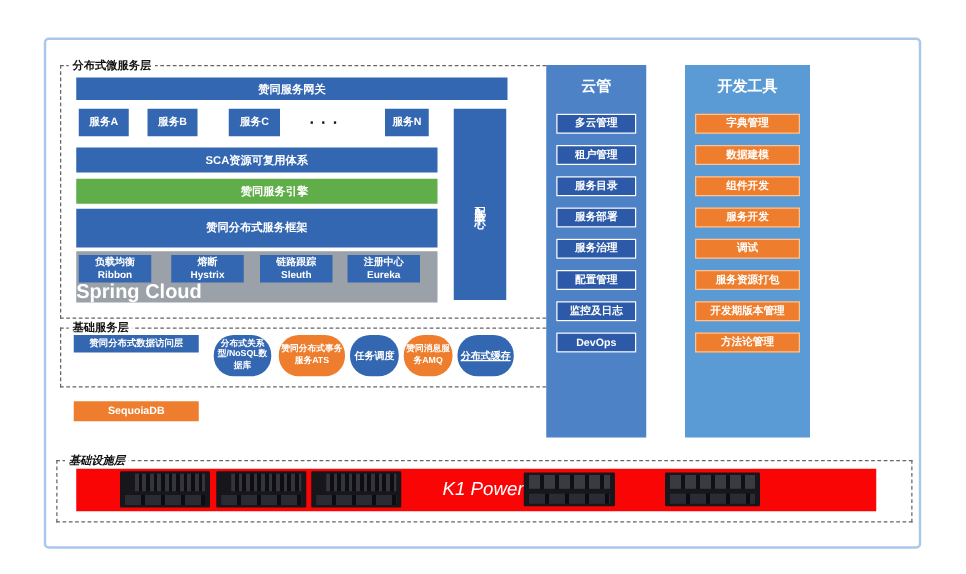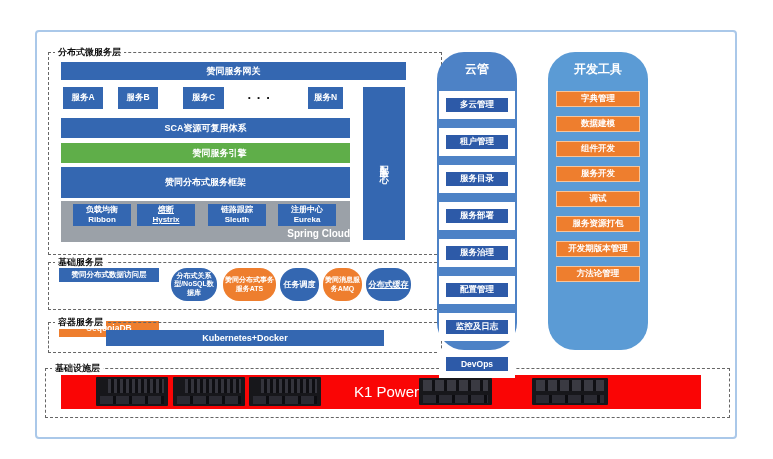--- a/index.html
+++ b/index.html
@@ -9,21 +9,21 @@
   }
   .page-frame {
     position:absolute; left:35px; top:30px; width:698px; height:405px;
     border:2px solid #aac8e9; border-radius:4px;
   }
   
   .layer { position:absolute; border:1px dashed #666; }
   .micro { left:48px; top:52px;  width:392px; height:201px; }
   .basic { left:48px; top:262px; width:392px; height:46px; }
   .container-layer { left:48px; top:322px; width:392px; height:29px; }
-  .infra { left:45px; top:368px; width:683px; height:48px; }
+  .infra { left:45px; top:368px; width:683px; height:48px;font-style:italic; }
   .layer-label {
     position:absolute; top:-7px; left:6px; background:#fff; padding:0 3px;
     font-size:9px; font-weight:bold; color:#111; line-height:13px; white-space:nowrap;
   }
   
   .box {
     position:absolute; display:flex; align-items:center; justify-content:center;
     color:#fff; font-weight:bold; text-align:center; box-sizing:border-box; line-height:1.15;
   }
   .blue   { background:#3467b1; }
@@ -37,23 +37,23 @@
   .svc-c { left:134px; width:41px; }
   .svc-n { left:259px; width:35px; }
   .dots  { position:absolute; left:185px; top:34px; width:55px; height:20px;
            display:flex; align-items:center; justify-content:center;
            font-size:13px; font-weight:bold; color:#111; letter-spacing:5px; }
   .sca       { left:12px; top:65px;  width:289px; height:20px; font-size:9px; }
   .engine    { left:12px; top:90px;  width:289px; height:20px; font-size:9px; }
   .framework { left:12px; top:114px; width:289px; height:31px; font-size:9px; }
   .spring    { position:absolute; left:12px; top:148px; width:289px; height:41px; background:#9ba1a8; }
   .sc-item   { top:3px; height:22px; width:58px; flex-direction:column; font-size:8px; line-height:1.2; }
-  .sc-1 { left:12px; } .sc-2 { left:76px;text-decoration:underline; } .sc-3 { left:147px; } .sc-4 { left:217px; }
-  .spring-title { position:absolute; bottom:0; left:0; width:100%; text-align:right;
-                  font-size:10px; font-weight:bold; color:#fff; line-height:16px; }
+  .sc-1 { left:2px; } .sc-2 { left:76px; } .sc-3 { left:147px; } .sc-4 { left:217px; }
+  .spring-title { position:absolute; bottom:0; left:0; width:100%; text-align:left;
+                  font-size:16px; font-weight:bold; color:#fff; line-height:16px; }
   .config { left:314px; top:34px; width:42px; height:153px; font-size:9px; }
   .config .vtext { writing-mode:vertical-lr; letter-spacing:3px; }
   
   .da  { left:10px; top:5px;  width:100px; height:14px; font-size:7.5px; }
   .sq  { left:10px; top:22px; width:100px; height:16px; font-size:8.5px;margin-top:36px; }
   .bi  { top:5px; height:33px; padding:1px;border-radius:16px; }
   .bi-0 { left:122px; width:46px; font-size:7px; }
   .bi-1 { left:174px; width:53px; font-size:7px; }
   .bi-2 { left:231px; width:39px; font-size:8px; }
   .bi-3 { left:274px; width:39px; font-size:7px; }
@@ -68,27 +68,27 @@
   .server::before { content:""; position:absolute; left:16%; right:5%; top:8%; height:46%;
         background:repeating-linear-gradient(90deg,#34343c 0 3px,#0e0e12 3px 6px); }
   .server::after { content:""; position:absolute; left:5%; right:5%; bottom:8%; height:28%;
         background:repeating-linear-gradient(90deg,#2b2b33 0 13px,#0c0c10 13px 16px); }
   .s1 { left:35px; } .s2 { left:112px; } .s3 { left:188px; }
   .s4 { left:358px; top:3px; width:73px; height:27px; }
   .s5 { left:471px; top:3px; width:76px; height:27px; }
   .s4::before,.s5::before { left:5%; height:40%;
         background:repeating-linear-gradient(90deg,#3a3a42 0 9px,#101014 9px 12px); }
   
-  .panel { position:absolute; top:52px; height:298px;border-radius:27px; }
+  .panel { position:absolute; top:52px; height:298px; }
   .cloud { left:437px; width:80px;  background:#4d82c6; }
   .dev   { left:548px; width:100px; background:#5b9bd5; }
   .panel-title { margin:9px 0 13px; text-align:center; font-size:12px; font-weight:bold; color:#fff; }
   .pbtn { height:14px; margin:0 auto 9px; display:flex; align-items:center; justify-content:center;
           font-size:8.5px; font-weight:bold; color:#fff; box-sizing:content-box; white-space:nowrap; }
-  .cbtn { width:62px; background:#2d5aa8; border:7px solid #ffffff; }
+  .cbtn { width:62px; background:#2d5aa8; border:1px solid #ffffff; }
   .dbtn { width:82px; background:#ee7e2e; border:1px solid #f6c49a; }
 </style>
 </head>
 <body>
 
 <div class="stage">
   <div class="page-frame"></div>
 
   <section class="layer micro">
     <span class="layer-label">分布式微服务层</span>
@@ -129,24 +129,20 @@
     <span class="layer-label">基础服务层</span>
     <div class="box blue da">赞同分布式数据访问层</div>
     <div class="box orange sq">SequoiaDB</div>
     <div class="box blue bi bi-0">分布式关系型/NoSQL数据库</div>
     <div class="box orange bi bi-1">赞同分布式事务服务ATS</div>
     <div class="box blue bi bi-2">任务调度</div>
     <div class="box orange bi bi-3">赞同消息服务AMQ</div>
     <div class="box blue bi bi-4">分布式缓存</div>
   </section>
 
-  <section class="layer container-layer">
-    <span class="layer-label">容器服务层</span>
-    <div class="box blue k8s">Kubernetes+Docker</div>
-  </section>
 
   <section class="layer infra">
     <span class="layer-label">基础设施层</span>
     <div class="redbar">
       <div class="server s1"></div>
       <div class="server s2"></div>
       <div class="server s3"></div>
       <span class="k1">K1 Power</span>
       <div class="server s4"></div>
       <div class="server s5"></div>

